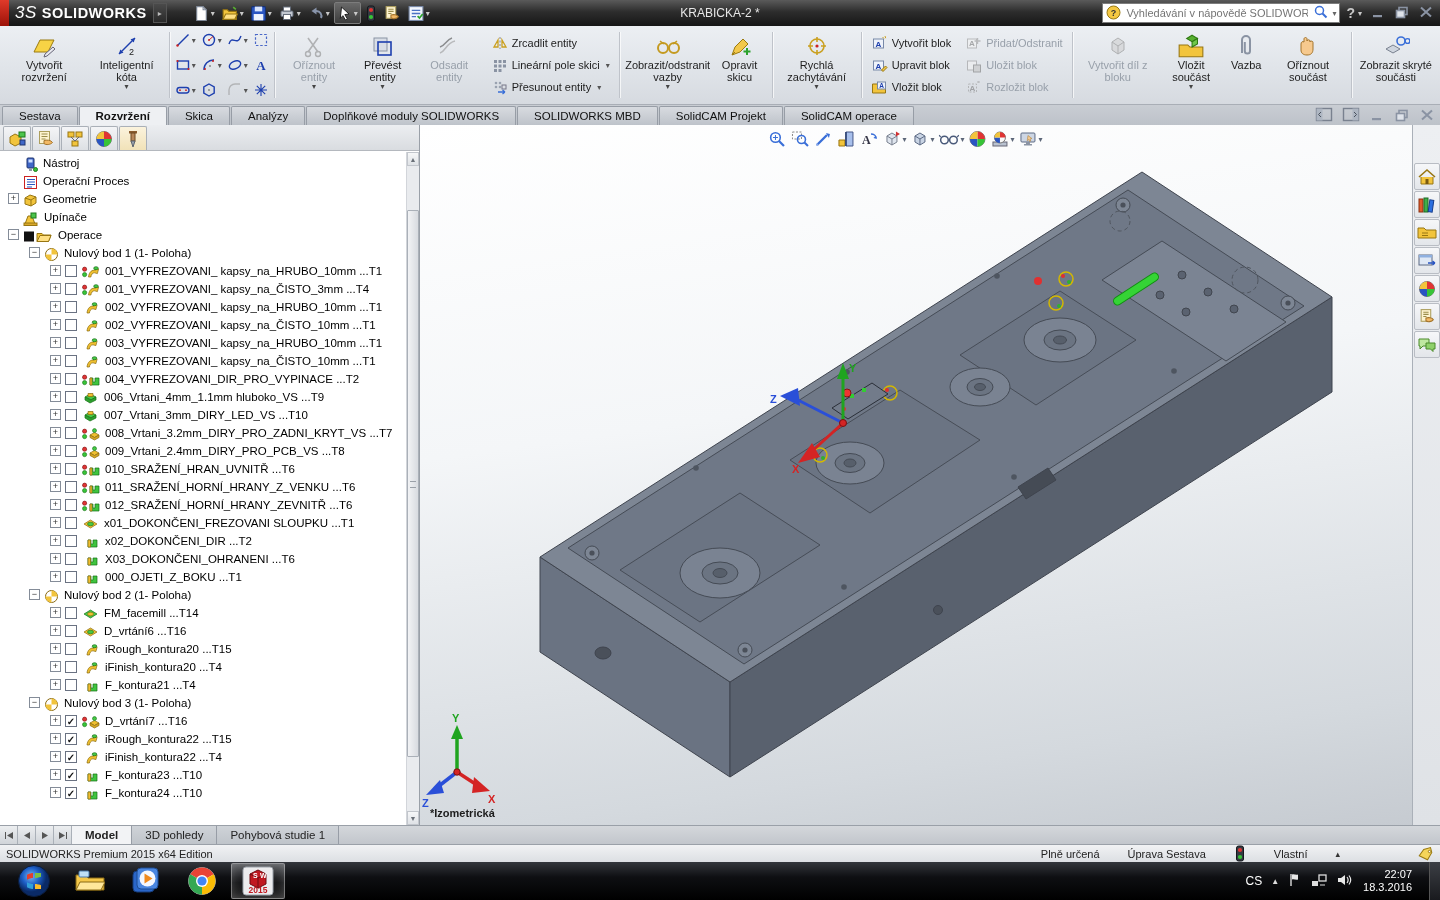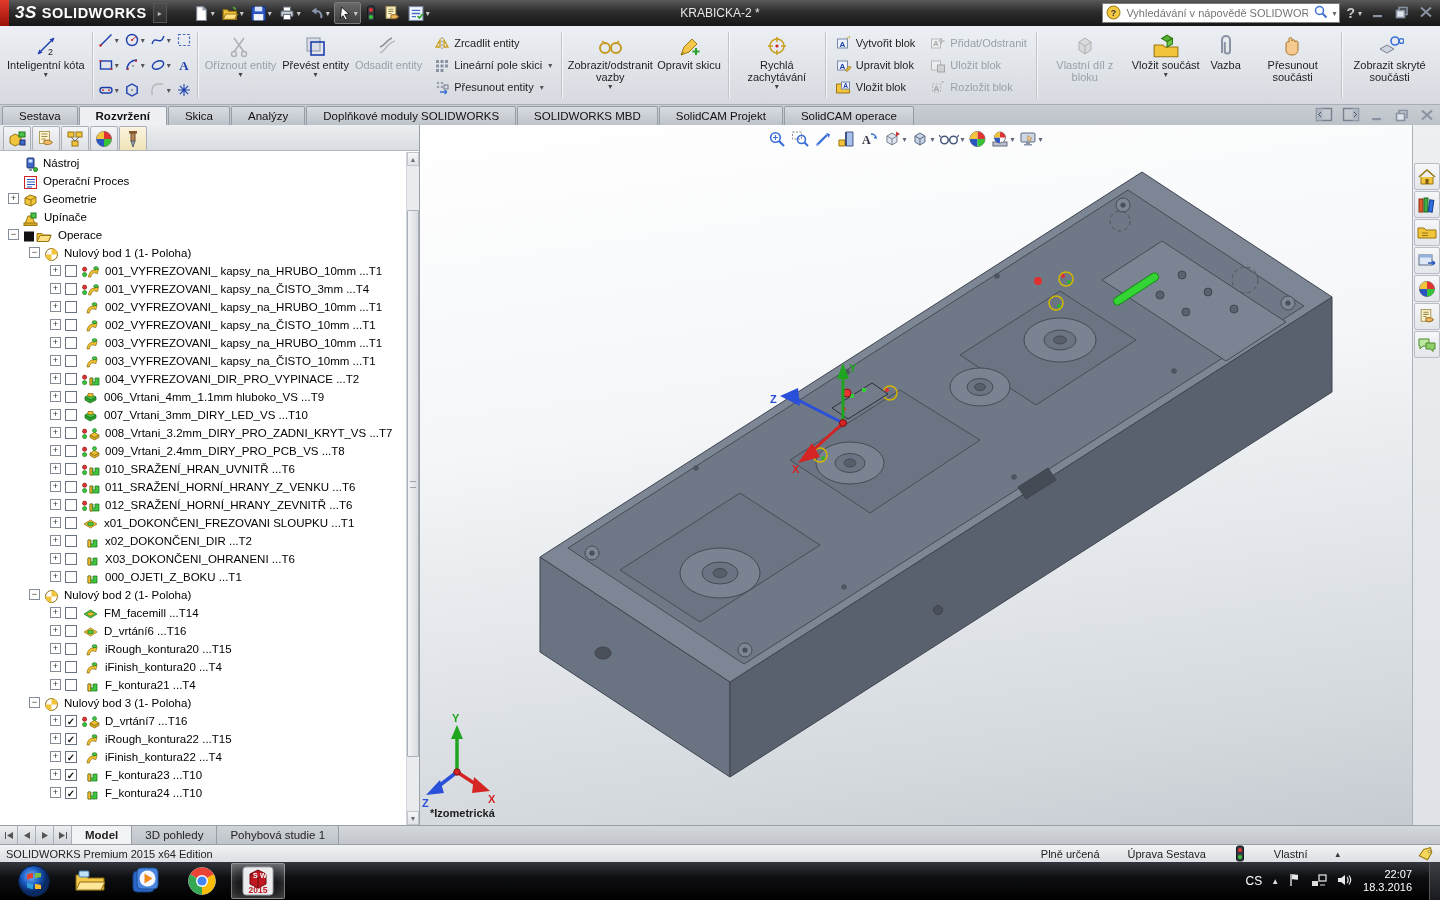--- a/index.html
+++ b/index.html
@@ -5,21 +5,21 @@
   html,body{margin:0;padding:0;background:#888;}
   *{box-sizing:border-box;}
   .app{position:relative;width:1440px;height:900px;overflow:hidden;background:#cfd3d8;
        font-family:"Liberation Sans",sans-serif;font-size:11px;color:#1d1d1d;}
 
   
   .titlebar{position:absolute;top:0;left:0;right:0;height:26px;
     background:linear-gradient(#5a5a5a,#2d2d2d 45%,#161616);display:flex;align-items:center;}
   .red-stripe{width:9px;height:26px;background:linear-gradient(#e03a2a,#9c1208);}
   .logo{display:flex;align-items:baseline;color:#fff;margin-left:6px;letter-spacing:.5px;}
-  .logo .mark{font-style:italic;font-weight:bold;font-size:17px;margin-right:5px;}
+  .logo .mark{font-style:italic;font-weight:normal;font-size:17px;margin-right:5px;}
   .logo .word{font-weight:bold;font-size:14.5px;}
   .menu-arrow{width:14px;height:20px;margin-left:6px;border:1px solid #555;background:linear-gradient(#4a4a4a,#2a2a2a);
     color:#bbb;font-size:8px;display:flex;align-items:center;justify-content:center;}
   .qa{display:flex;align-items:center;margin-left:24px;gap:2px;}
   .qa-btn{display:flex;align-items:center;height:22px;padding:0 2px;border-radius:2px;}
   .qa-btn .dd{font-size:8px;color:#c9c9c9;margin-left:1px;}
   .qa-btn.pressed{border:1px solid #7c7c7c;background:linear-gradient(#6a6a6a,#3c3c3c);}
   .doc-title{position:absolute;left:50%;transform:translateX(-50%);top:0;height:26px;display:flex;align-items:center;
     color:#e6e6e6;font-size:12px;}
   .tb-right{position:absolute;right:6px;top:0;height:26px;display:flex;align-items:center;gap:6px;}
@@ -232,20 +232,32 @@
             </svg></span>
       </div>
     </div>
   </div>
 
   <div class="ribbon" id="ribbon">
       <div class="grp">
         <div class="bigbtn">
           <div class="bicon">
             <svg width="26" height="24" viewBox="0 0 26 24">
+              <path d="M3 18l6-12h14l-6 12z" fill="#f7d345" stroke="#9a7a10"></path>
+              <path d="M14 20l8-7 2 2-8 7-3 1z" fill="#e8e8ee" stroke="#667"></path>
+            </svg>
+          </div>
+          <div class="blabel">Vytvořit rozvržení</div>
+          <div class="barrow"></div>
+        </div>
+      </div>
+      <div class="grp">
+        <div class="bigbtn">
+          <div class="bicon">
+            <svg width="26" height="24" viewBox="0 0 26 24">
               <path d="M5 20L21 4" stroke="#1d3fae" stroke-width="1.4"></path>
               <path d="M5 20l4.5-1.2-3.3-3.3zM21 4l-4.5 1.2 3.3 3.3z" fill="#1d3fae"></path>
               <text x="15" y="21" font-size="9" fill="#222">2</text>
             </svg>
           </div>
           <div class="blabel">Inteligentní kóta</div>
           <div class="barrow">▾</div>
         </div>
       </div>
       <div class="vsep"></div>
@@ -505,21 +517,21 @@
       </div>
       <div class="vsep"></div>
       <div class="grp">
         <div class="bigbtn dis">
           <div class="bicon">
             <svg width="26" height="24" viewBox="0 0 26 24">
               <path d="M7 8l6-4 6 4v8l-6 4-6-4z" fill="#c8cdd6" stroke="#79818f"></path>
               <path d="M7 8l6 4 6-4M13 12v8" fill="none" stroke="#79818f"></path>
             </svg>
           </div>
-          <div class="blabel">Vlastní díl z bloku</div>
+          <div class="blabel">Vytvořit díl z bloku</div>
           <div class="barrow"></div>
         </div>
         <div class="bigbtn">
           <div class="bicon">
             <svg width="28" height="26" viewBox="0 0 26 24">
               <path d="M2 11h8l2 2h12v9H2z" fill="#f2c43c" stroke="#987612"></path>
               <path d="M14 2l5 3-5 3-5-3z" fill="#58b030" stroke="#2f7a12"></path>
               <path d="M19 5v5l-5 3v-5z" fill="#6fc84a" stroke="#2f7a12"></path>
             </svg>
           </div>
@@ -534,21 +546,21 @@
           </div>
           <div class="blabel">Vazba</div>
           <div class="barrow"></div>
         </div>
         <div class="bigbtn">
           <div class="bicon">
             <svg width="26" height="24" viewBox="0 0 26 24">
               <path d="M6 10c0-2 1.5-3 3-2v-3c0-2 3-2 3 0v2c0-1.6 3-1.6 3 0v1c0-1.4 3-1.2 3 .5V15c0 4-2 6-6 6s-6-2-6-5z" fill="#f6c98e" stroke="#a3742c"></path>
             </svg>
           </div>
-          <div class="blabel">Přesunout součásti</div>
+          <div class="blabel">Oříznout součást</div>
           <div class="barrow"></div>
         </div>
       </div>
       <div class="vsep"></div>
       <div class="grp">
         <div class="bigbtn">
           <div class="bicon">
             <svg width="28" height="24" viewBox="0 0 28 24">
               <path d="M4 15l7-4 7 4-7 4z" fill="#cfd5de" stroke="#79818f"></path>
               <circle cx="19" cy="7" r="4" fill="none" stroke="#3a6fd8" stroke-width="1.6"></circle>

